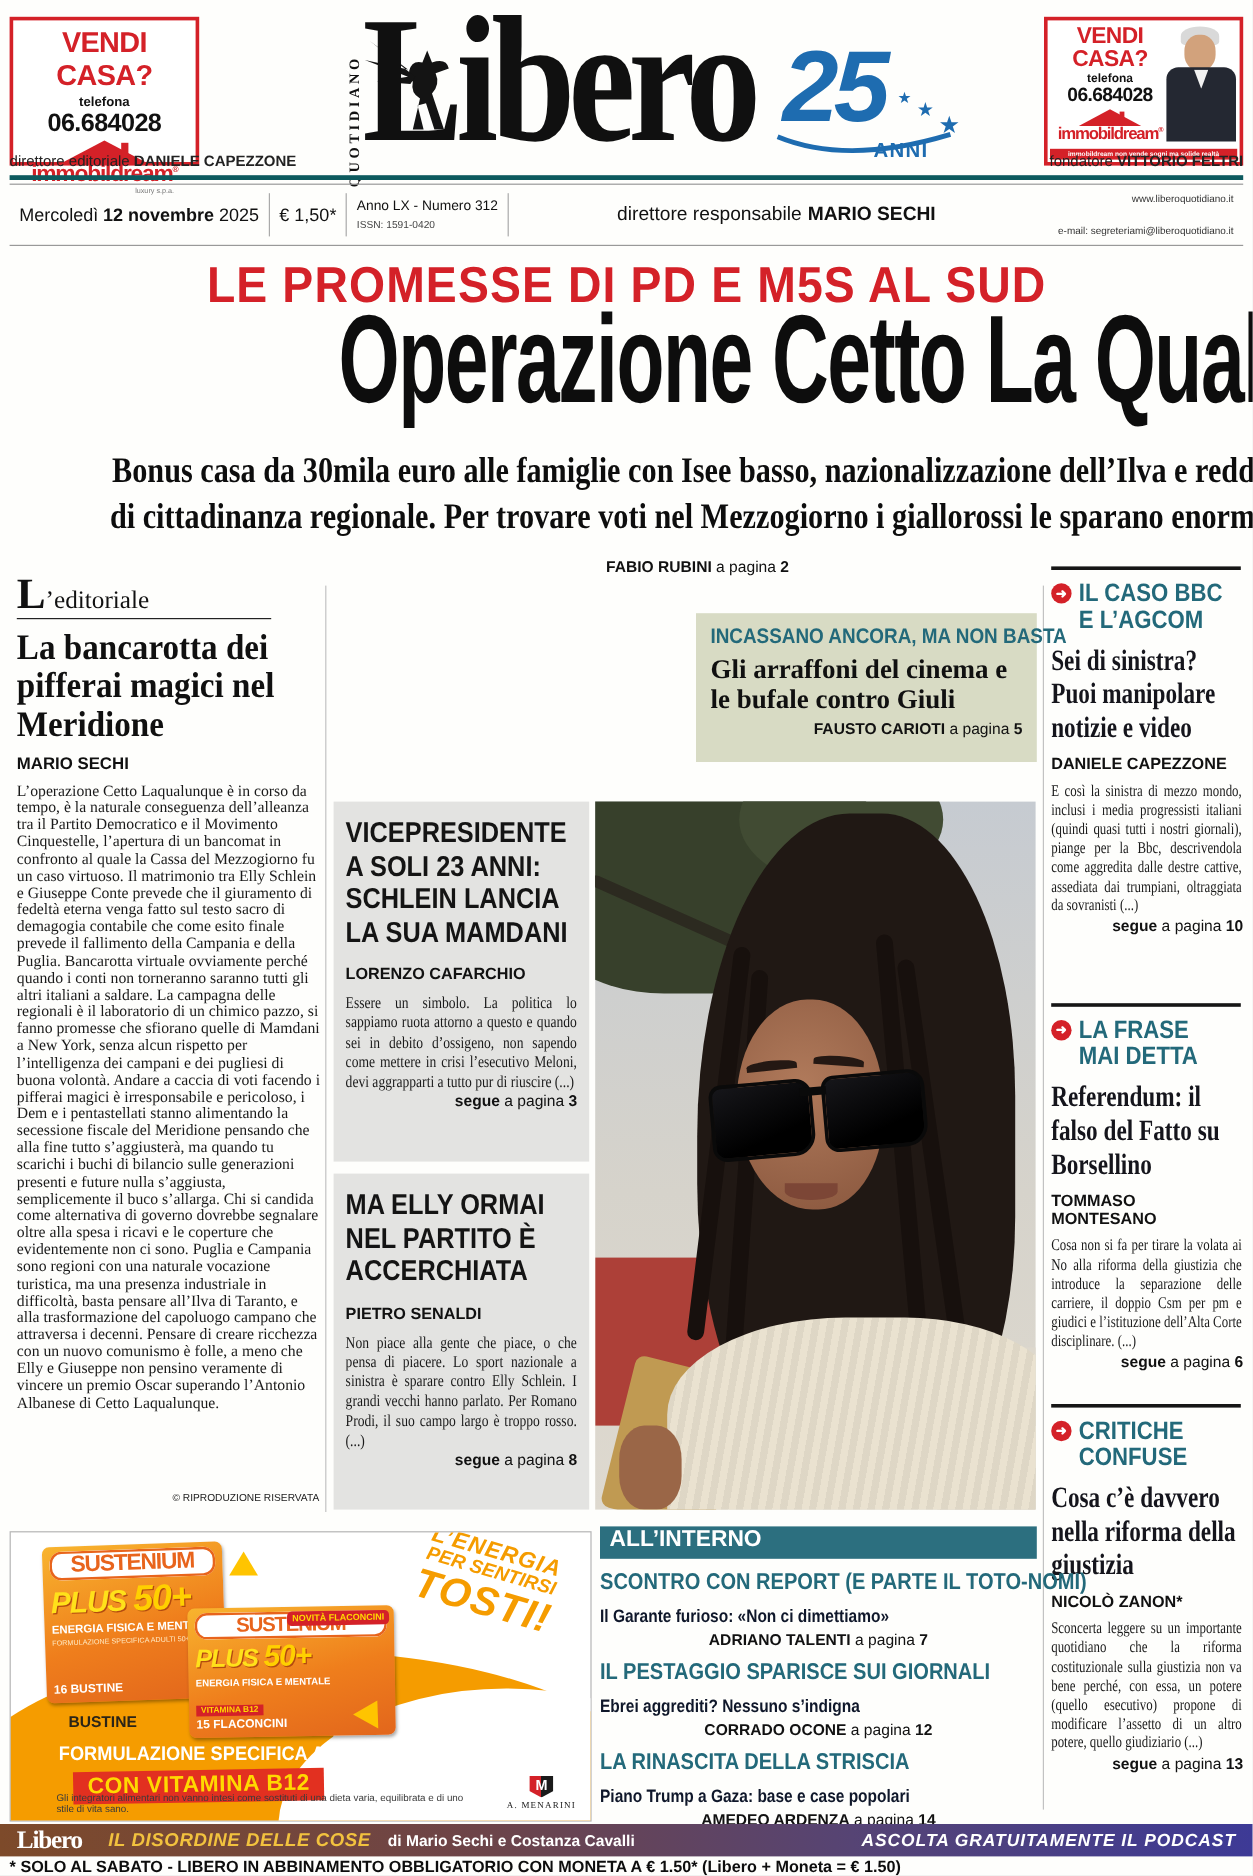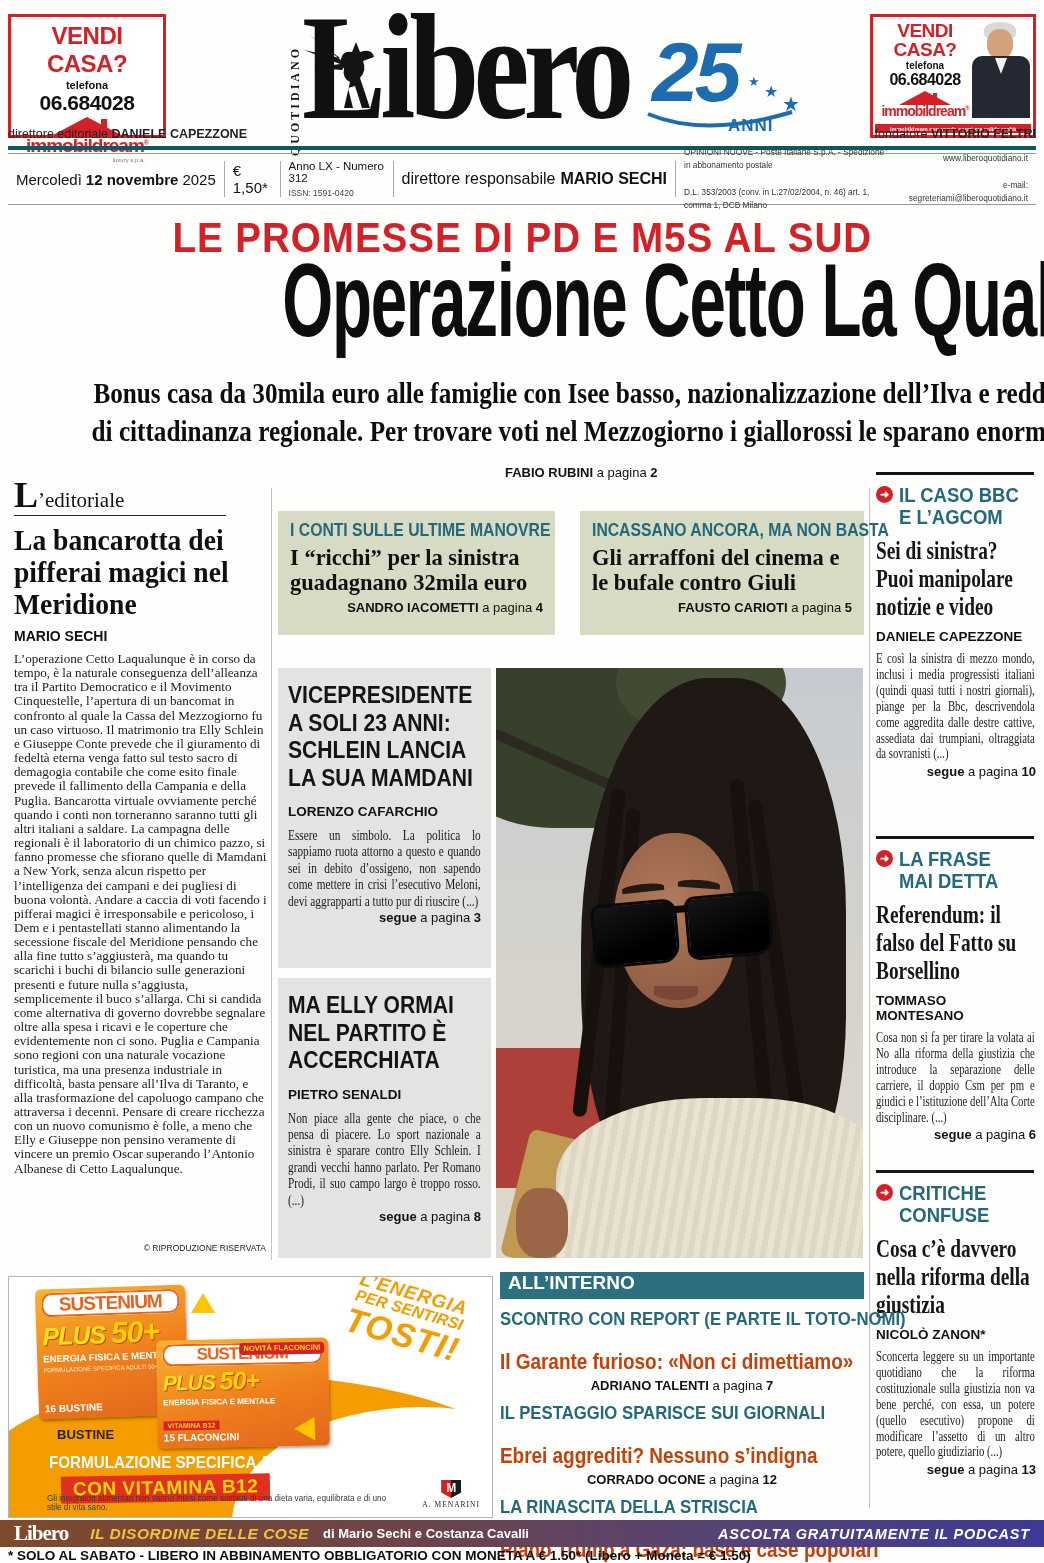--- a/index.html
+++ b/index.html
@@ -137,21 +137,21 @@
   .rc-author{font-size:13.5px;font-weight:bold;margin-top:8px;}
   .rc-body{font-family:"Liberation Serif",serif;font-size:13.6px;line-height:15.9px;text-align:justify;color:#1a1a1a;
            width:201px;transform:scaleX(.79);transform-origin:left top;margin-top:7px;}
   .rc-segue{text-align:right;font-size:13px;margin-top:2px;width:160px;}
 
   
   .interno{left:500px;top:1272px;width:364px;}
   .int-header{background:#2c6f7f;color:#fff;font-weight:bold;font-size:19px;padding:0 8px 5px;}
   .int-kicker{color:#23697a;font-weight:bold;font-size:19px;margin-top:9px;}
   .int-kicker .cx{transform:scaleX(.88);}
-  .int-title{font-weight:bold;font-size:22px;color:#c2410c;margin-top:19px;}
+  .int-title{font-weight:bold;font-size:15px;color:#0f172a;margin-top:9px;}
   .int-title .cx{transform:scaleX(.86);}
   .int-byl{text-align:center;font-size:13px;margin-top:3px;}
 
   
   .sust{left:8px;top:1276px;width:483px;height:240px;border:1px solid #b5b5b5;background:#fff;overflow:hidden;}
   .sw1{position:absolute;left:-50px;top:98px;width:580px;height:200px;background:#f59c00;
        border-radius:48% 52% 60% 40% / 65% 55% 45% 35%;}
   .sw-cut{position:absolute;right:-120px;bottom:-120px;width:380px;height:230px;background:#fff;border-radius:50%;}
   .pbox{position:absolute;border-radius:6px;box-shadow:1px 2px 3px rgba(0,0,0,.35);
         background:linear-gradient(165deg,#f8b42e 0%,#ef7e1c 55%,#e2661c 100%);box-sizing:border-box;padding:4px 6px;}
@@ -269,25 +269,20 @@
     </div>
     <div class="db-cell db-sep db-price">€ 1,50*</div>
     <div class="db-cell db-sep db-anno">
       <span>Anno LX - Numero 312</span>
       <span class="db-issn">ISSN: 1591-0420</span>
     </div>
     <div class="db-cell db-sep db-dir">
       <span>direttore responsabile</span> 
         <b>MARIO SECHI</b>
     </div>
-    <div class="db-cell db-sep db-fine">
-      <span>OPINIONI NUOVE - Poste Italiane S.p.A. - Spedizione in abbonamento postale</span>
-        <br>
-        <span>D.L. 353/2003 (conv. in L.27/02/2004, n. 46) art. 1, comma 1, DCB Milano</span>
-    </div>
     <div class="db-cell db-web">
       <span>www.liberoquotidiano.it</span>
         <br>
         <span>e-mail: segreteriami@liberoquotidiano.it</span>
     </div>
   </div>
 
   <div class="abs lead-kicker"><span class="cxc">LE PROMESSE DI PD E M5S AL SUD</span></div>
   <div class="abs lead-headline"><span class="cxc">Operazione Cetto La Qualunque</span></div>
   <div class="abs lead-deck" style="top:376px;"><span class="cxc">Bonus casa da 30mila euro alle famiglie con Isee basso, nazionalizzazione dell’Ilva e reddito</span></div>
@@ -300,27 +295,20 @@
   <div class="abs vline" style="left:869px;top:488px;height:1020px;"></div>
 
   <div class="abs edit-label">
     <span class="big-l">L</span><span class="rest">’editoriale</span>
   </div>
   <div class="abs edit-title">La bancarotta dei pifferai magici nel Meridione</div>
   <div class="abs edit-author">MARIO SECHI</div>
   <div class="abs edit-body serif">L’operazione Cetto Laqualunque è in corso da tempo, è la naturale conseguenza dell’alleanza tra il Partito Democratico e il Movimento Cinquestelle, l’apertura di un bancomat in confronto al quale la Cassa del Mezzogiorno fu un caso virtuoso. Il matrimonio tra Elly Schlein e Giuseppe Conte prevede che il giuramento di fedeltà eterna venga fatto sul testo sacro di demagogia contabile che come esito finale prevede il fallimento della Campania e della Puglia. Bancarotta virtuale ovviamente perché quando i conti non torneranno saranno tutti gli altri italiani a saldare. La campagna delle regionali è il laboratorio di un chimico pazzo, si fanno promesse che sfiorano quelle di Mamdani a New York, senza alcun rispetto per l’intelligenza dei campani e dei pugliesi di buona volontà. Andare a caccia di voti facendo i pifferai magici è irresponsabile e pericoloso, i Dem e i pentastellati stanno alimentando la secessione fiscale del Meridione pensando che alla fine tutto s’aggiusterà, ma quando tu scarichi i buchi di bilancio sulle generazioni presenti e future nulla s’aggiusta, semplicemente il buco s’allarga. Chi si candida come alternativa di governo dovrebbe segnalare oltre alla spesa i ricavi e le coperture che evidentemente non ci sono. Puglia e Campania sono regioni con una naturale vocazione turistica, ma una presenza industriale in difficoltà, basta pensare all’Ilva di Taranto, e alla trasformazione del capoluogo campano che attraversa i decenni. Pensare di creare ricchezza con un nuovo comunismo è folle, a meno che Elly e Giuseppe non pensino veramente di vincere un premio Oscar superando l’Antonio Albanese di Cetto Laqualunque.</div>
   <div class="abs edit-copy">© RIPRODUZIONE RISERVATA</div>
 
-  <div class="gbox" style="left:278px;width:277px;">
-    <div class="gbox-kicker"><span class="cx">I CONTI SULLE ULTIME MANOVRE</span></div>
-    <div class="gbox-title">I “ricchi” per la sinistra guadagnano 32mila euro</div>
-    <div class="byl">
-      <b>SANDRO IACOMETTI</b> <span>a pagina</span> <b>4</b>
-    </div>
-  </div>
   <div class="gbox" style="left:580px;width:284px;">
     <div class="gbox-kicker"><span class="cx">INCASSANO ANCORA, MA NON BASTA</span></div>
     <div class="gbox-title">Gli arraffoni del cinema e le bufale contro Giuli</div>
     <div class="byl">
       <b>FAUSTO CARIOTI</b> <span>a pagina</span> <b>5</b>
     </div>
   </div>
 
   <div class="gray-story" style="top:668px;height:300px;">
     <div class="gs-title">VICEPRESIDENTE A SOLI 23 ANNI: SCHLEIN LANCIA LA SUA MAMDANI</div>

